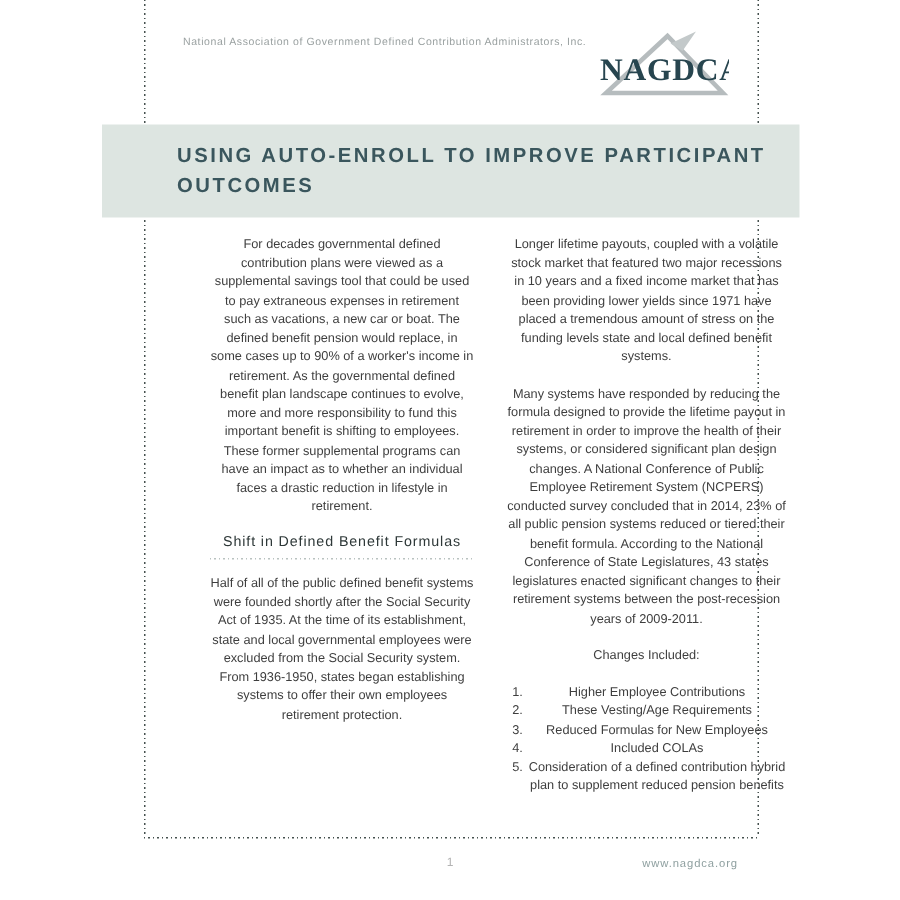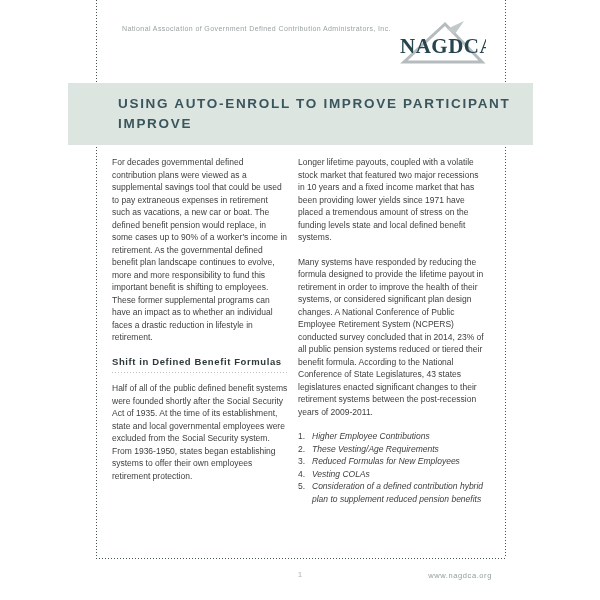--- a/index.html
+++ b/index.html
@@ -24,38 +24,38 @@
   .banner{
     position:absolute;left:68px;top:83px;width:465px;height:62px;
     background:#dde5e1;z-index:2;box-sizing:border-box;padding:11px 1px 0 50px;
   }
   .banner h1{
     margin:0;font-size:13.5px;font-weight:600;letter-spacing:1.7px;
     color:#3a565d;line-height:20px;
   }
   
   .columns{
-    position:absolute;left:112px;top:156px;width:384px;display:flex;gap:10px;z-index:2;
-    color:#3e3e3e;font-size:8.5px;line-height:12.5px;
+    position:absolute;left:140px;top:156px;width:384px;display:flex;gap:22px;z-index:2;
+    color:#3e3e3e;font-size:8.5px;line-height:12.5px;text-align:center;
   }
   .col-left{width:176px;}
   .col-right{width:186px;}
   .columns p{margin:0 0 12px 0;}
   .section-heading{
-    margin:10px 0 0 0;font-size:9.5px;font-weight:bold;letter-spacing:.6px;color:#2e3838;
+    margin:10px 0 0 0;font-size:9.5px;font-weight:normal;letter-spacing:.6px;color:#2e3838;
   }
   .heading-rule{
     height:1px;margin:4px 0 9px 0;
     background:repeating-linear-gradient(to right,#b9c2c0 0 1px,transparent 1px 3px);
   }
   .changes-label{margin:0 0 1px 0;}
   .changes-list{margin:0;padding:0;list-style:none;}
   .changes-item{display:flex;margin:0;}
   .changes-num{width:14px;flex:0 0 14px;}
-  .changes-text{flex:1;font-style:italic;}
+  .changes-text{flex:1;}
   
   .page-number{
     position:absolute;left:0;right:0;top:570px;text-align:center;
     font-size:8px;color:#b3b3b3;z-index:2;
   }
   .website{
     position:absolute;right:108px;top:571px;font-size:7.5px;letter-spacing:.6px;
     color:#8fa0a0;z-index:2;text-decoration:none;
   }
 </style>
@@ -70,51 +70,52 @@
 
   <div class="org-name">National Association of Government Defined Contribution Administrators, Inc.</div>
 
   <svg class="logo" viewBox="0 0 88 46">
     <polygon points="47,4 6,42 84,42" fill="none" stroke="#b6bcbe" stroke-width="3"></polygon>
     <polygon points="49,9 66,1 57,14" fill="#c3c9ca"></polygon>
     <text x="2" y="33" font-family="Liberation Serif, serif" font-weight="bold" font-size="21" letter-spacing="0.5" fill="#27454f">NAGDCA</text>
   </svg>
 
   <div class="banner">
-    <h1><span>USING AUTO-ENROLL TO IMPROVE PARTICIPANT</span><br><span>IMPROVE</span></h1>
+    <h1><span>USING AUTO-ENROLL TO IMPROVE PARTICIPANT</span><br><span>OUTCOMES</span></h1>
   </div>
 
   <div class="columns">
 
     <div class="col-left">
       <p>For decades governmental defined contribution plans were viewed as a supplemental savings tool that could be used to pay extraneous expenses in retirement such as vacations, a new car or boat. The defined benefit pension would replace, in some cases up to 90% of a worker's income in retirement. As the governmental defined benefit plan landscape continues to evolve, more and more responsibility to fund this important benefit is shifting to employees. These former supplemental programs can have an impact as to whether an individual faces a drastic reduction in lifestyle in retirement.</p>
       <h3 class="section-heading">Shift in Defined Benefit Formulas</h3>
       <div class="heading-rule"></div>
       <p>Half of all of the public defined benefit systems were founded shortly after the Social Security Act of 1935. At the time of its establishment, state and local governmental employees were excluded from the Social Security system. From 1936-1950, states began establishing systems to offer their own employees retirement protection.</p>
     </div>
 
     <div class="col-right">
       <p>Longer lifetime payouts, coupled with a volatile stock market that featured two major recessions in 10 years and a fixed income market that has been providing lower yields since 1971 have placed a tremendous amount of stress on the funding levels state and local defined benefit systems.</p>
       <p>Many systems have responded by reducing the formula designed to provide the lifetime payout in retirement in order to improve the health of their systems, or considered significant plan design changes. A National Conference of Public Employee Retirement System (NCPERS) conducted survey concluded that in 2014, 23% of all public pension systems reduced or tiered their benefit formula. According to the National Conference of State Legislatures, 43 states legislatures enacted significant changes to their retirement systems between the post-recession years of 2009-2011.</p>
+      <p class="changes-label">Changes Included:</p>
       <div class="changes-list">
         <div class="changes-item">
           <span class="changes-num">1.</span>
           <span class="changes-text">Higher Employee Contributions</span>
         </div>
       <div class="changes-item">
           <span class="changes-num">2.</span>
           <span class="changes-text">These Vesting/Age Requirements</span>
         </div>
           <div class="changes-item">
           <span class="changes-num">3.</span>
           <span class="changes-text">Reduced Formulas for New Employees</span>
         </div>
           <div class="changes-item">
           <span class="changes-num">4.</span>
-          <span class="changes-text">Vesting COLAs</span>
+          <span class="changes-text">Included COLAs</span>
         </div>
           <div class="changes-item">
           <span class="changes-num">5.</span>
           <span class="changes-text">Consideration of a defined contribution hybrid plan to supplement reduced pension benefits</span>
         </div>
         </div>
     </div>
 
   </div>
 

